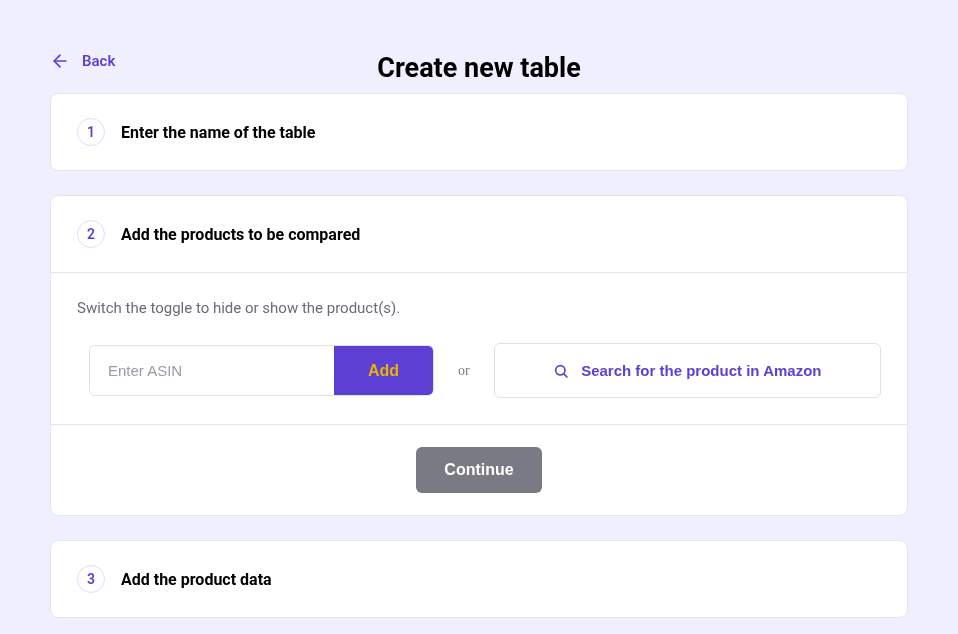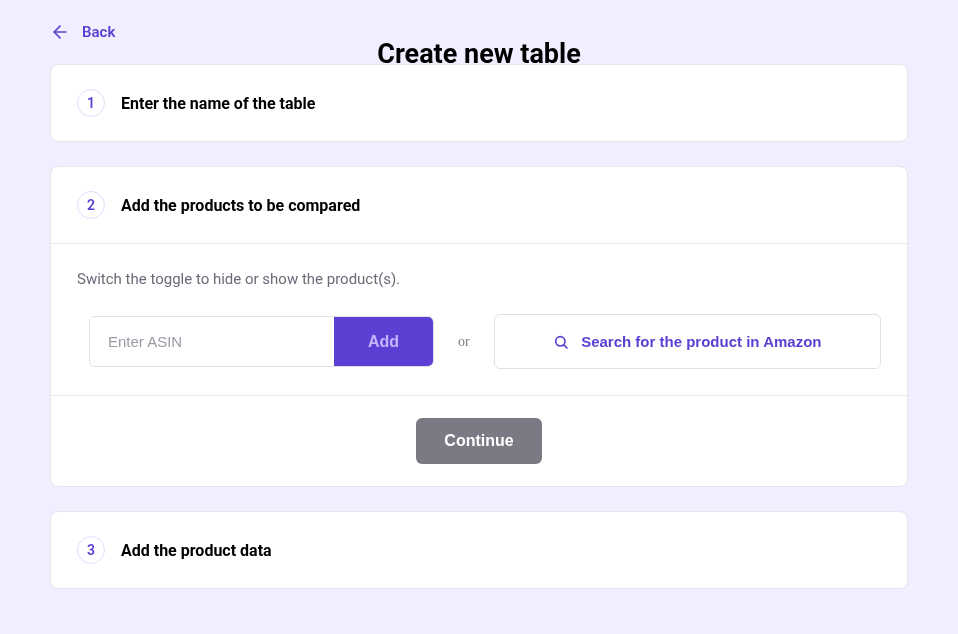--- a/index.html
+++ b/index.html
@@ -21,20 +21,21 @@
       position: relative;
     }
     .back-link {
       display: flex;
       align-items: center;
       gap: 12px;
       color: #5d3fd3;
       cursor: pointer;
       font-weight: 600;
       font-size: 15px;
+      margin-top: 29px;
     }
     .back-arrow {
       display: inline-flex;
       align-items: center;
     }
     .page-title {
       position: absolute;
       left: 50%;
       transform: translateX(-50%);
       font-size: 27px;
@@ -100,21 +101,21 @@
       font-size: 15px;
       flex: 1;
       outline: none;
       color: #333;
     }
     .asin-input::placeholder {
       color: #9a9aa5;
     }
     .add-btn {
       background: #5d3fd3;
-      color: #c4b5fd;
+      color: #eab308;
       border: none;
       padding: 0 34px;
       font-size: 16px;
       font-weight: 700;
       cursor: pointer;
     }
     .or-text {
       color: #7a7a85;
       font-size: 14px;
       font-family: Liberation Serif, serif;

